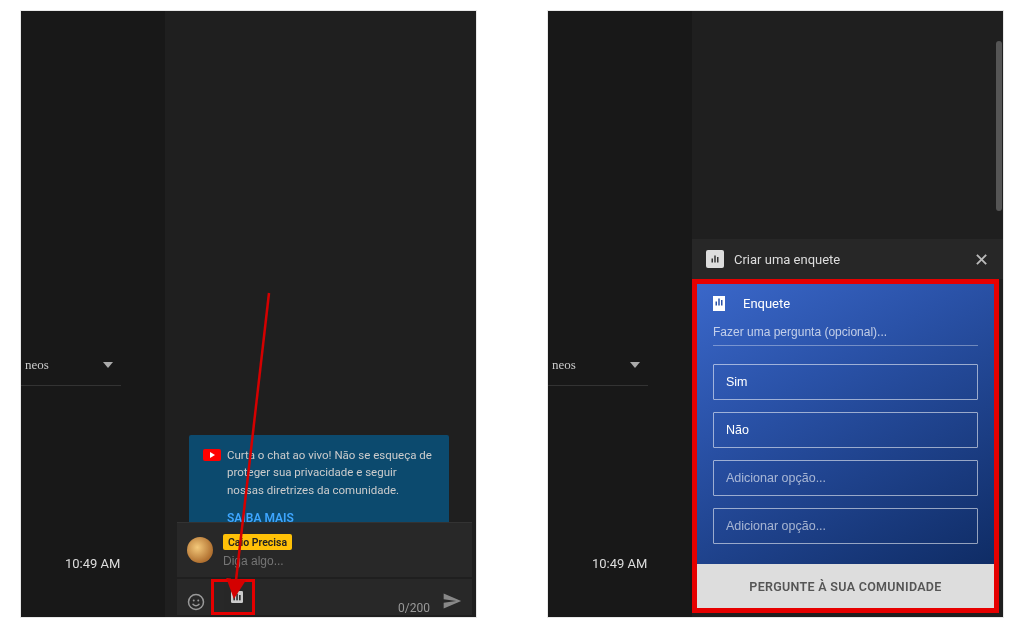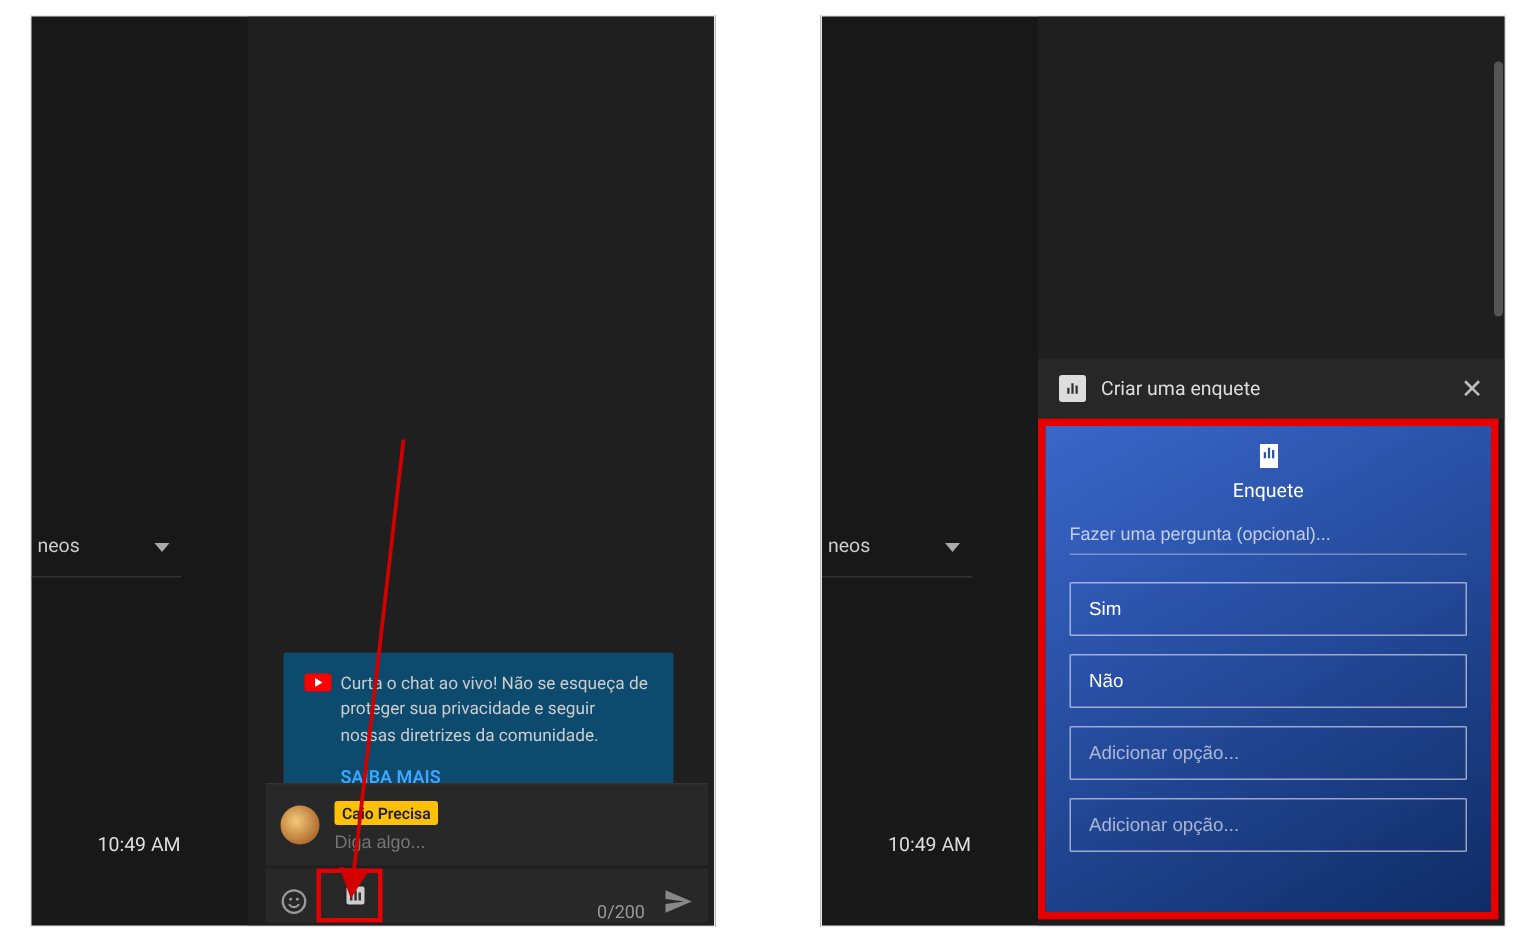--- a/index.html
+++ b/index.html
@@ -9,21 +9,21 @@
     position: relative; width: 460px; height: 608px;
     background: #181818; border: 1px solid #e8e8e8;
     overflow: hidden;
   }
   .sidebar-frag {
     position: absolute; left: 0; top: 340px; width: 100px;
     color: #ddd; font-size: 13px;
   }
   .sidebar-item {
     display: flex; align-items: center; justify-content: space-between;
-    padding: 6px 8px 6px 4px; color: #ccc;
+    padding: 6px 8px 6px 4px; color: #ccc; font-family: Liberation Serif, serif;
   }
   .chev { width: 0; height: 0; border-left: 5px solid transparent; border-right: 5px solid transparent; border-top: 6px solid #aaa; margin-left: 8px;}
   .divider { border-top: 1px solid #333; margin: 6px 0; }
   .time-stamp { position: absolute; left: 44px; top: 545px; color: #ddd; font-size: 13px; }
 
   .chat-column {
     position: absolute; left: 144px; top: 0; right: 0; bottom: 0;
     background: #1f1f1f; display: flex; flex-direction: column;
   }
   .system-msg {
@@ -92,21 +92,21 @@
   .poll-form {
     position: absolute; left: 144px; right: 4px; top: 268px; bottom: 4px;
     border: 5px solid #e60000; display: flex; flex-direction: column;
     background: #1c1c1c;
   }
   .poll-body {
     flex: 1; padding: 12px 16px 10px;
     background: linear-gradient(150deg, #3a67c9 0%, #2a52a8 35%, #0f2c65 100%);
     color: #fff; overflow: auto;
   }
-  .poll-badge-row { display:flex; align-items:center; gap:8px; margin-bottom:10px; font-size:13px;flex-direction:column;}
+  .poll-badge-row { display:flex; align-items:center; gap:18px; margin-bottom:10px; font-size:13px;}
   .poll-badge-row .small-poll-icon { background:#fff; }
   .q-input {
     width: 100%; background: transparent; border: none; border-bottom: 1px solid rgba(255,255,255,.35);
     color: #fff; font-size: 12px; padding: 4px 0 6px; outline: none; margin-bottom: 18px;
   }
   .q-input::placeholder { color: rgba(255,255,255,.7); font-style: normal; }
   .opt {
     width: 100%; background: transparent; border: 1px solid rgba(255,255,255,.55);
     color: #fff; font-size: 12.5px; padding: 10px 12px; outline: none; margin-bottom: 12px;
     border-radius: 1px;
@@ -231,16 +231,17 @@
           </span>
           <span>Enquete</span>
         </div>
         <input class="q-input" placeholder="Fazer uma pergunta (opcional)..." style="">
         <input class="opt" value="Sim" style="">
         <input class="opt" value="Não" style="">
         <input class="opt" placeholder="Adicionar opção..." style="">
         <input class="opt" placeholder="Adicionar opção..." style="">
         
       </div>
+      <div class="ask-btn">PERGUNTE À SUA COMUNIDADE</div>
     </div>
   </div>
 
 </div>
 
 </body></html>

